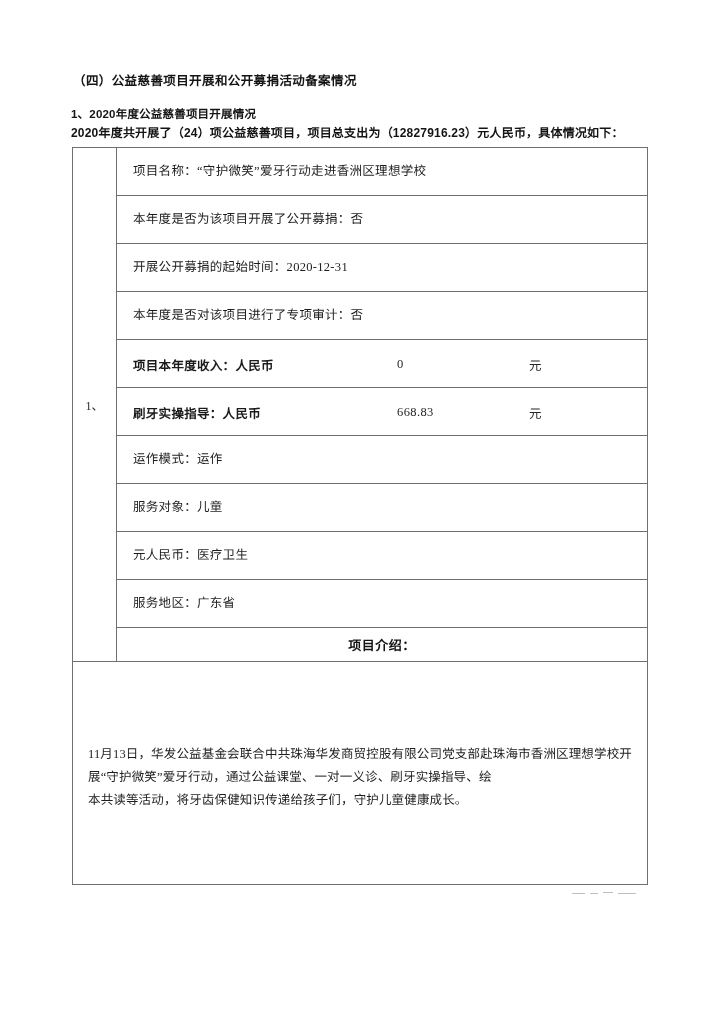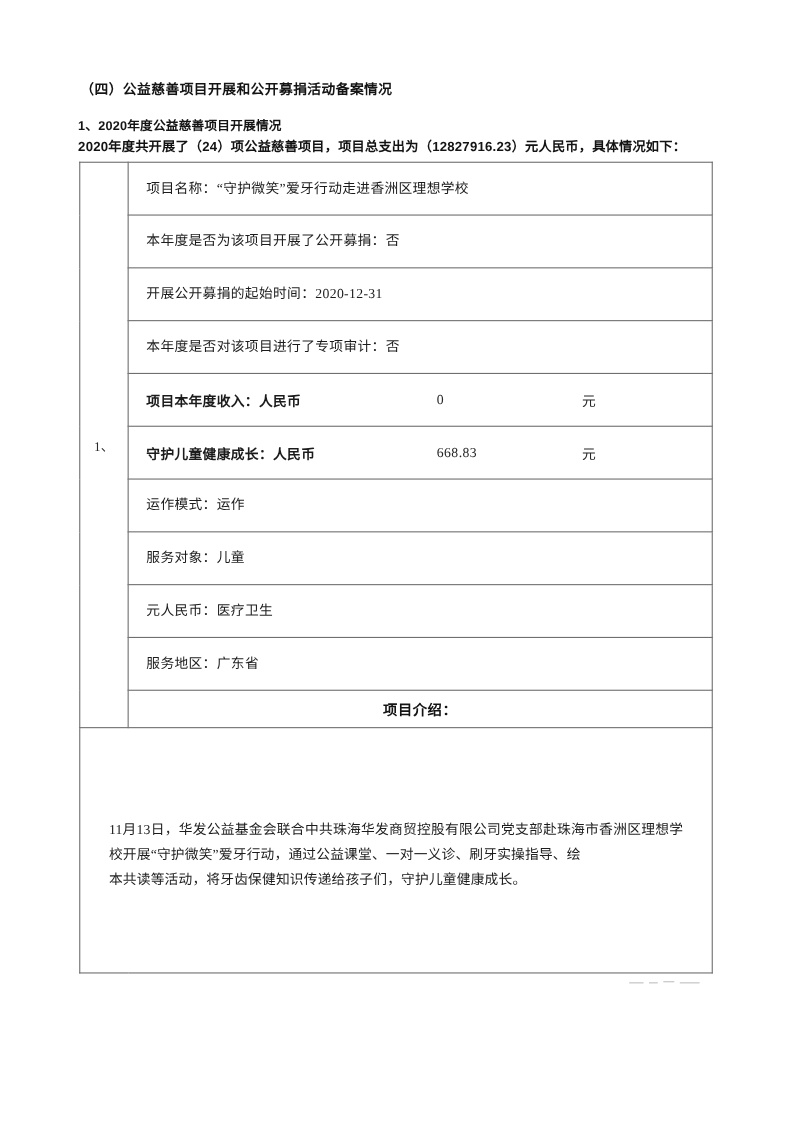--- a/index.html
+++ b/index.html
@@ -147,21 +147,21 @@
     letter-spacing: 0.5px;
     color: #141414;
   }
 
   .intro-body-cell {
     height: 213px;
     vertical-align: top;
     padding: 9px 11px 0 11px !important;
   }
   .intro-body-cell p {
-    margin: 15px;
+    margin: 4px;
     font-size: 12.5px;
     line-height: 1.85;
     letter-spacing: 0.15px;
     color: #1d1d1d;
     text-align: justify;
     text-justify: inter-ideograph;
   }
   .intro-body-cell p .last-line {
     display: block;
     text-align: left;
@@ -216,21 +216,21 @@
       <tr>
         <td class="money-row">
           <span class="m-label">项目本年度收入：人民币</span>
           <span class="m-amount">0</span>
           <span class="m-unit">元</span>
         </td>
       </tr>
 
       <tr>
         <td class="money-row">
-          <span class="m-label">守护儿童健康成长：人民币</span>
+          <span class="m-label">刷牙实操指导：人民币</span>
           <span class="m-amount">668.83</span>
           <span class="m-unit">元</span>
         </td>
       </tr>
 
       <tr>
         <td class="field-cell">
           <span class="field-label">运作模式：</span><span class="field-value">运作</span>
         </td>
       </tr>

